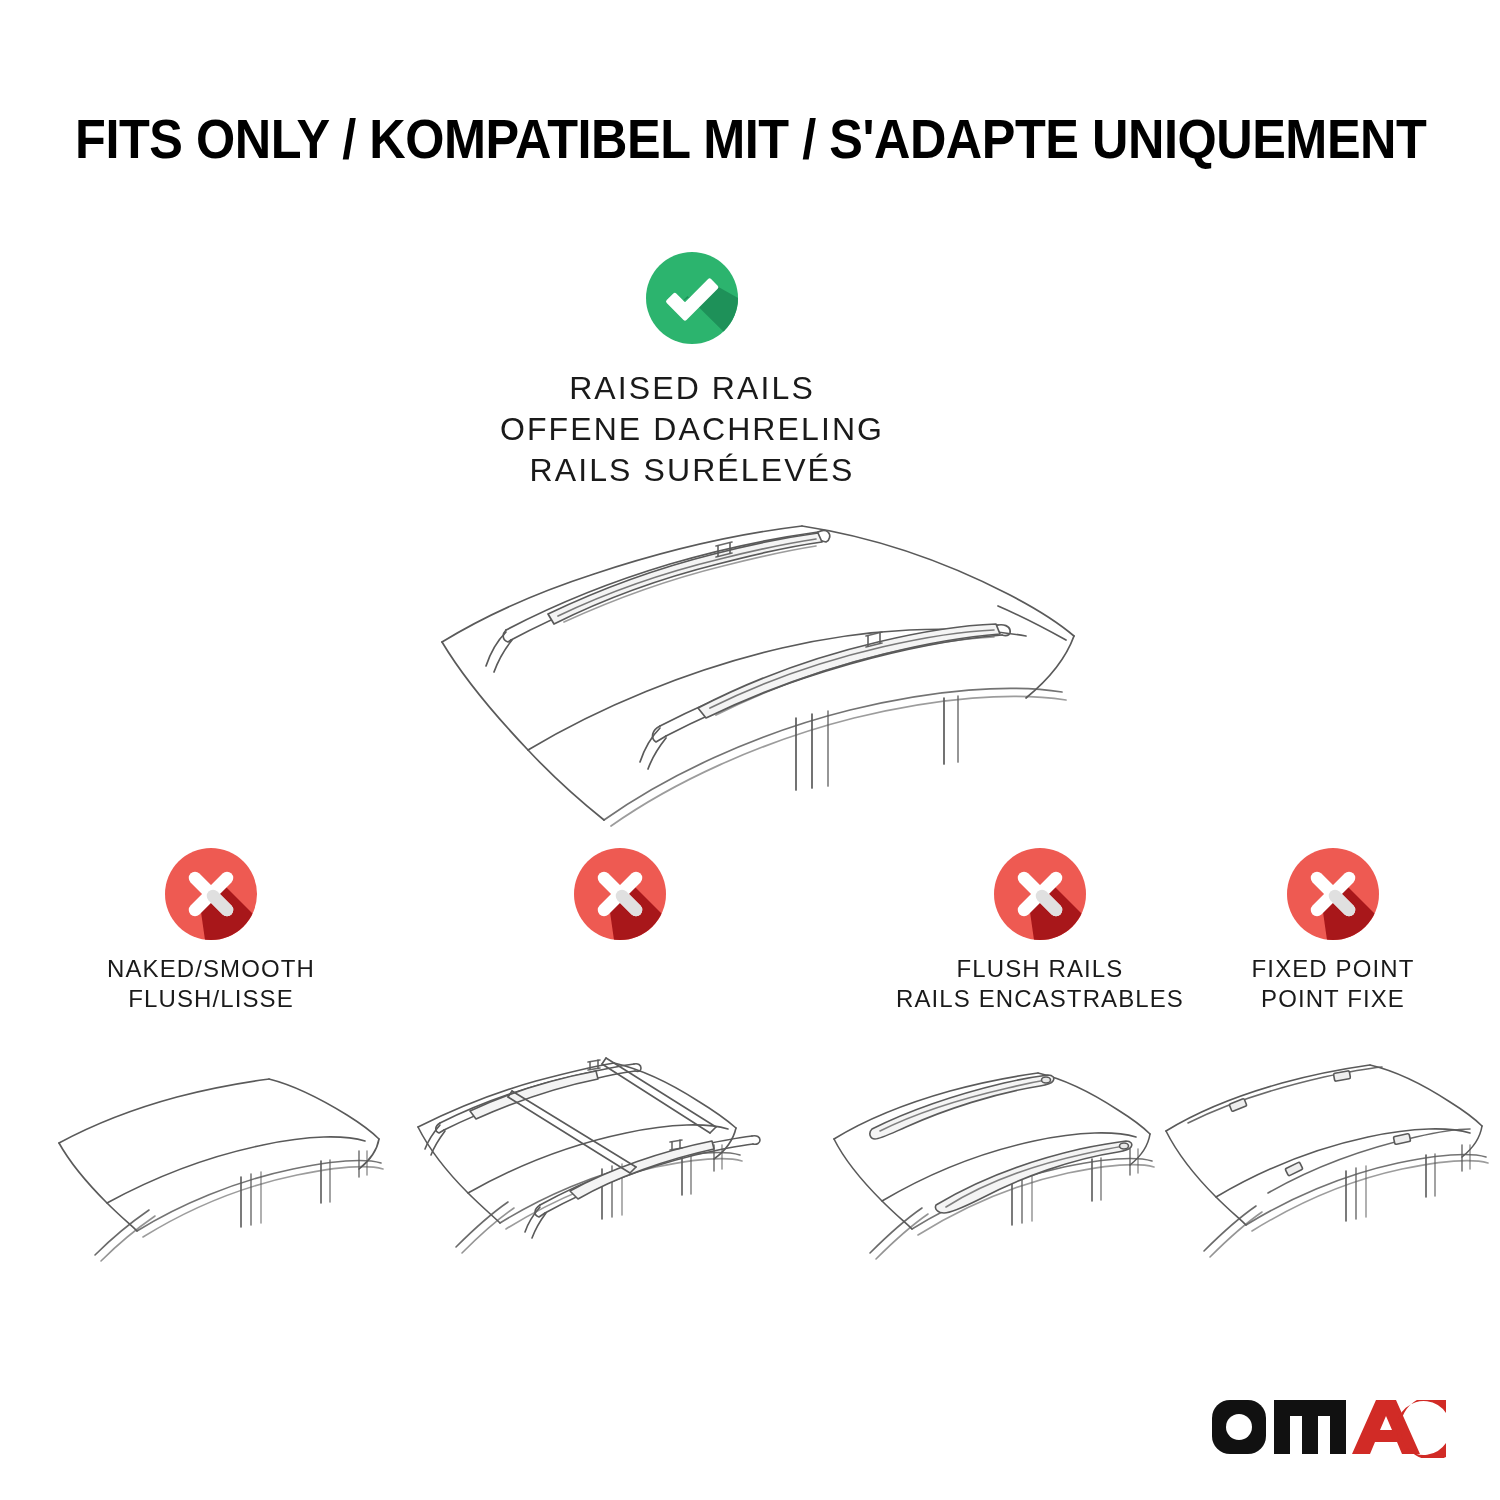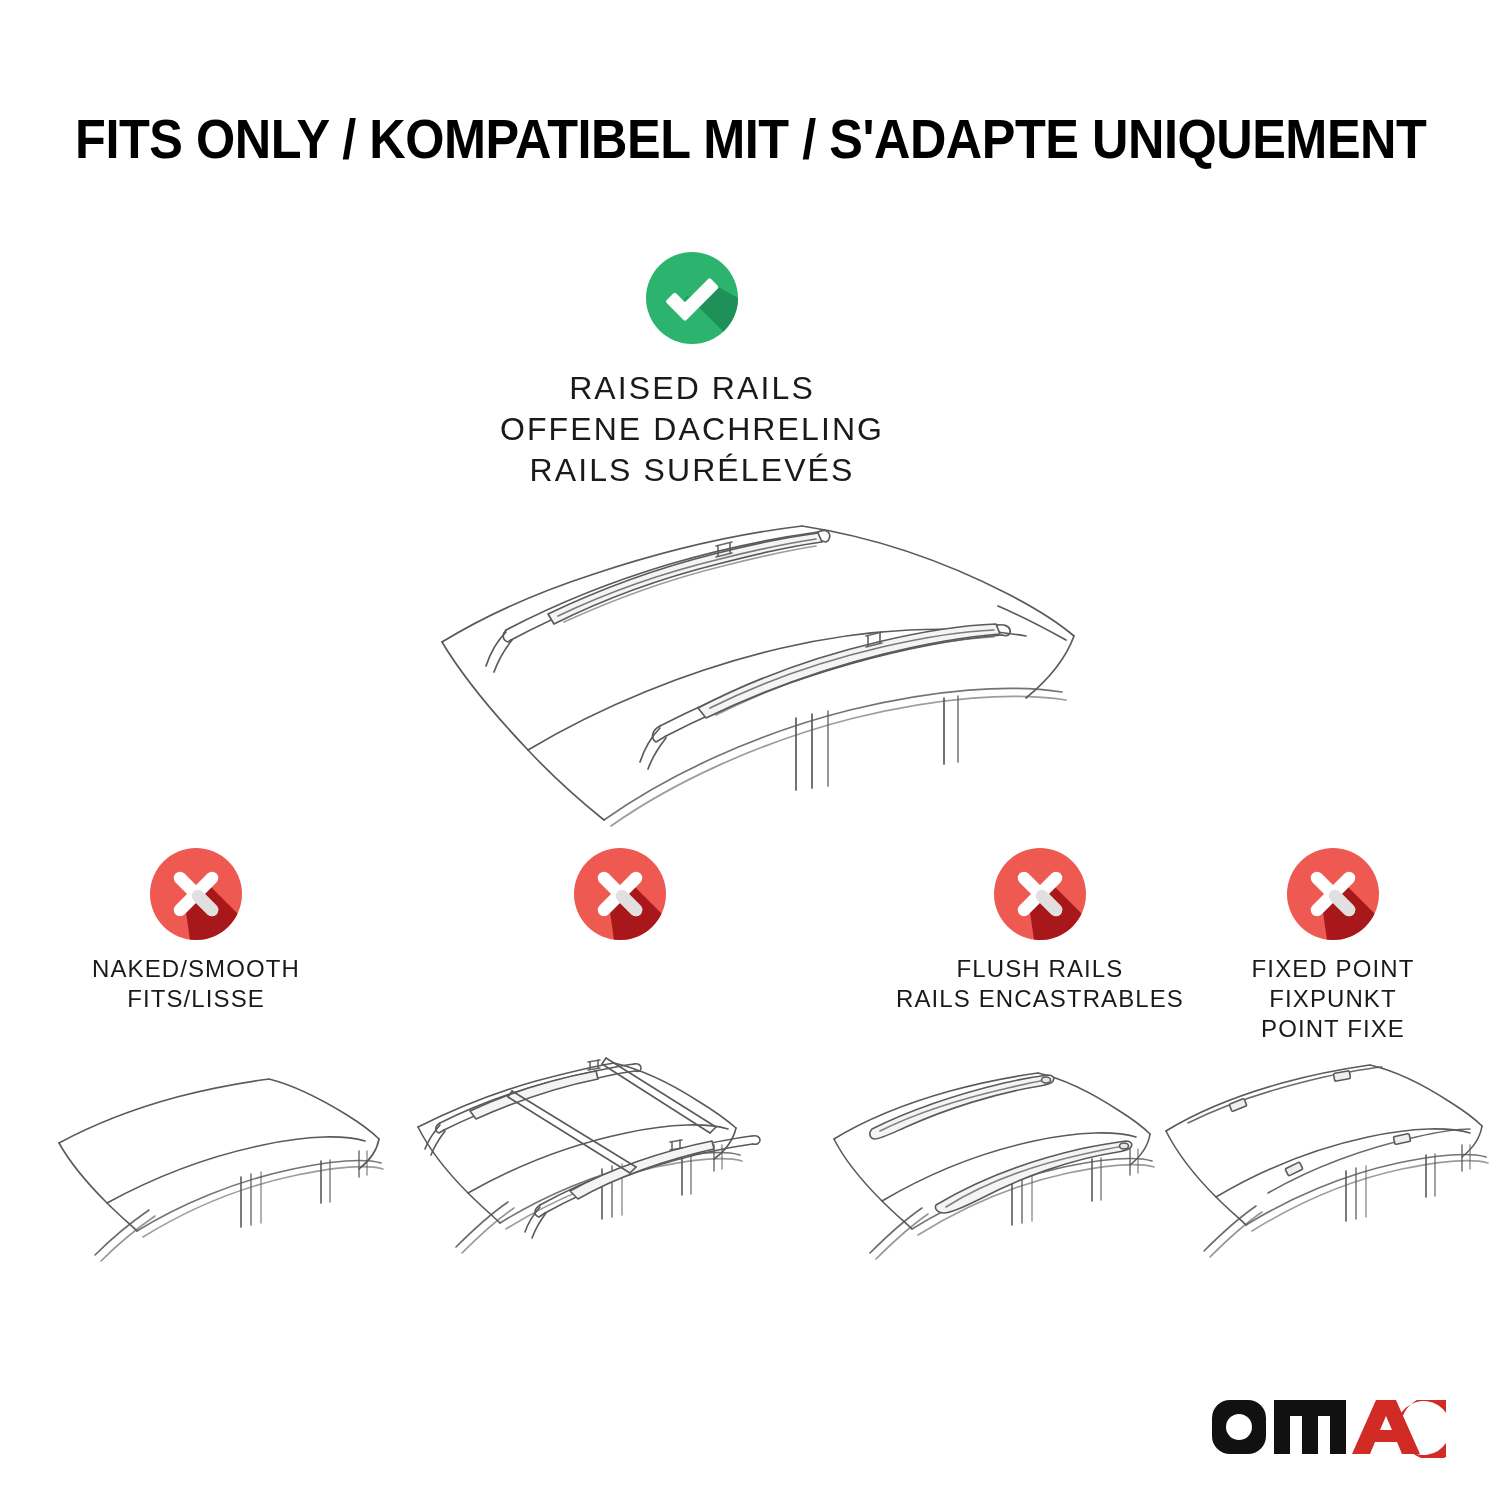--- a/index.html
+++ b/index.html
@@ -94,21 +94,21 @@
     font-family: "Liberation Sans", sans-serif;
     font-weight: 400;
     font-size: 24px;
     line-height: 30px;
     letter-spacing: 1.1px;
     color: #1a1a1a;
     white-space: nowrap;
   }
 
   
-  #col-0 { left: 16px;   width: 360px; }
+  #col-0 { left: 31px;   width: 360px; }
   #col-1 { left: 370px;  width: 500px; }
   #col-2 { left: 865px;  width: 350px; }
   #col-3 { left: 1183px; width: 300px; }
 
   
   .bottom-illos {
     position: absolute;
     left: 0;
     top: 1055px;
     width: 1500px;
@@ -242,21 +242,21 @@
         </g>
         <g stroke="#ffffff" stroke-width="12.5" stroke-linecap="round">
           <line x1="30" y1="30" x2="62" y2="62"></line>
           <line x1="62" y1="30" x2="30" y2="62"></line>
         </g>
         <line x1="48" y1="48" x2="62" y2="62" stroke="#e0e0e0" stroke-width="12.5" stroke-linecap="round"></line>
       </svg>
     </div>
     <div class="nofit-labels">
       <div class="line">NAKED/SMOOTH</div>
-      <div class="line">FITS/LISSE</div>
+      <div class="line">FLUSH/LISSE</div>
     </div>
   </div>
 
   <div class="nofit-col" id="col-1">
     <div class="badge">
       <svg width="92" height="92" viewBox="0 0 92 92" aria-hidden="true">
         <defs>
             <clipPath id="clipX1">
               <circle cx="46" cy="46" r="46"></circle>
             </clipPath>
@@ -313,21 +313,20 @@
         </g>
         <g stroke="#ffffff" stroke-width="12.5" stroke-linecap="round">
           <line x1="30" y1="30" x2="62" y2="62"></line>
           <line x1="62" y1="30" x2="30" y2="62"></line>
         </g>
         <line x1="48" y1="48" x2="62" y2="62" stroke="#e0e0e0" stroke-width="12.5" stroke-linecap="round"></line>
       </svg>
     </div>
     <div class="nofit-labels">
       <div class="line">FIXED POINT</div>
-      <div class="line">FIXPUNKT</div>
       <div class="line">POINT FIXE</div>
     </div>
   </div>
 </div>
 
 <div class="bottom-illos">
 
   <div class="bottom-illo" id="illo-0">
     <svg viewBox="0 0 360 250" fill="none" aria-hidden="true">
       <g stroke="#5a5a5a" stroke-width="1.6" stroke-linecap="round" stroke-linejoin="round" fill="none">

